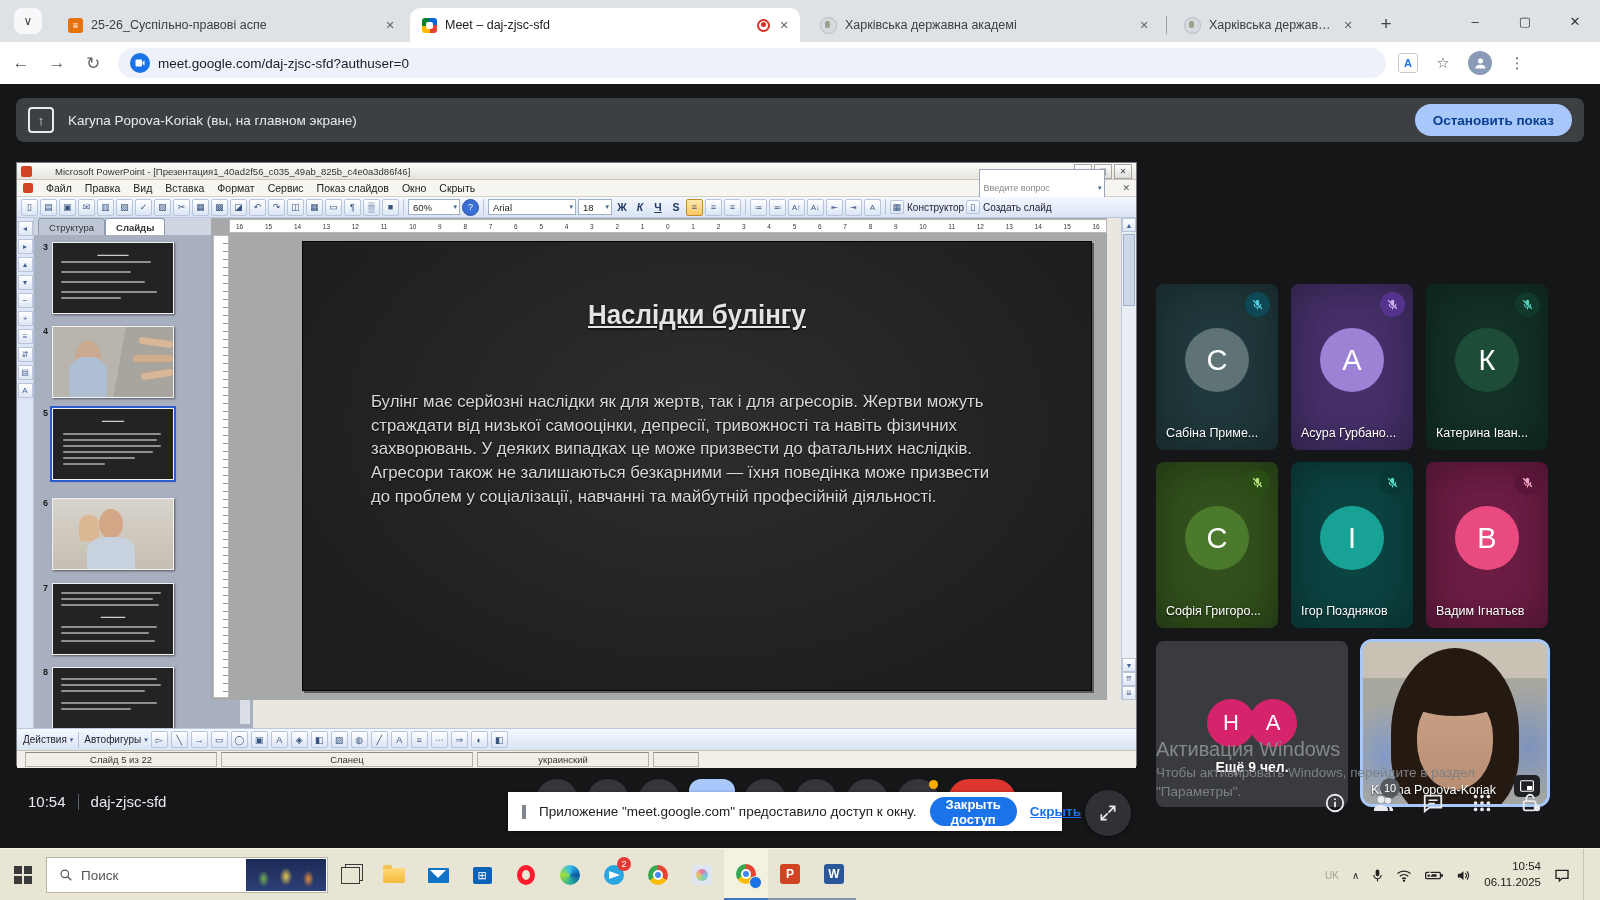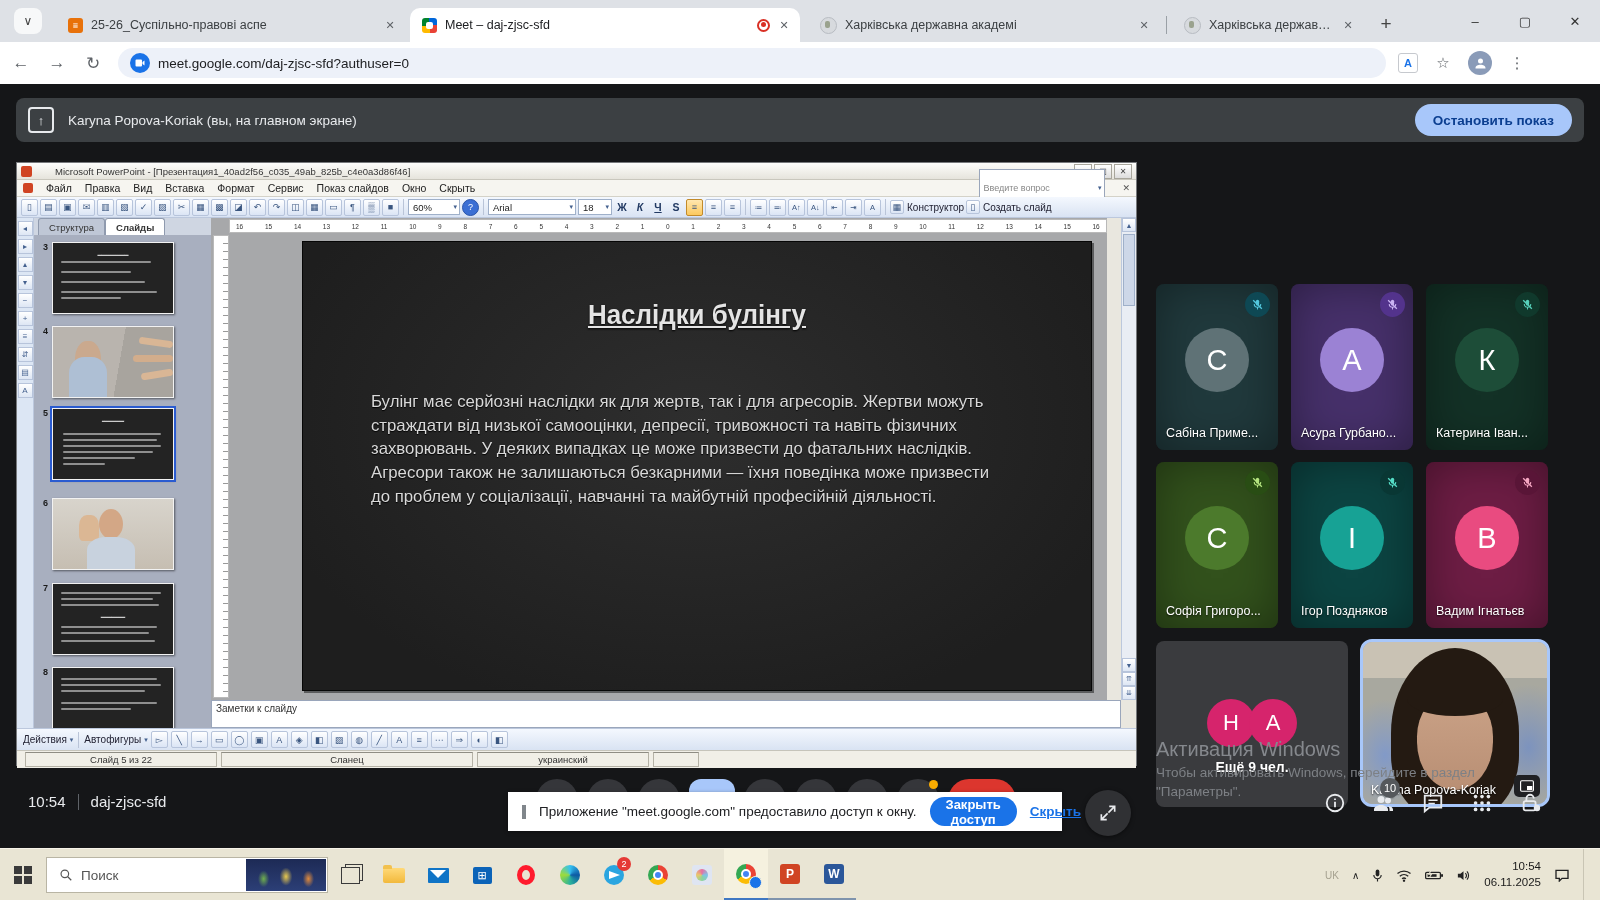--- a/index.html
+++ b/index.html
@@ -557,21 +557,20 @@
 
       <div id="vscroll">
         <div class="sarr">▲</div>
         <div class="sthumb"></div>
         <div class="spacer"></div>
         <div class="sarr">▼</div>
         <div class="sarr">⇈</div>
         <div class="sarr">⇊</div>
       </div>
 
-      <div id="notespane">Заметки к слайду</div>
 
       <div id="ppt-drawbar">
         <span class="tlabel">
             <span>Действия</span>
             <span style="font-size:7px;color:#44618f;">▾</span>
           </span>
         <span class="tsep"></span>
         <span class="tlabel">
             <span>Автофигуры</span>
             <span style="font-size:7px;color:#44618f;">▾</span>

